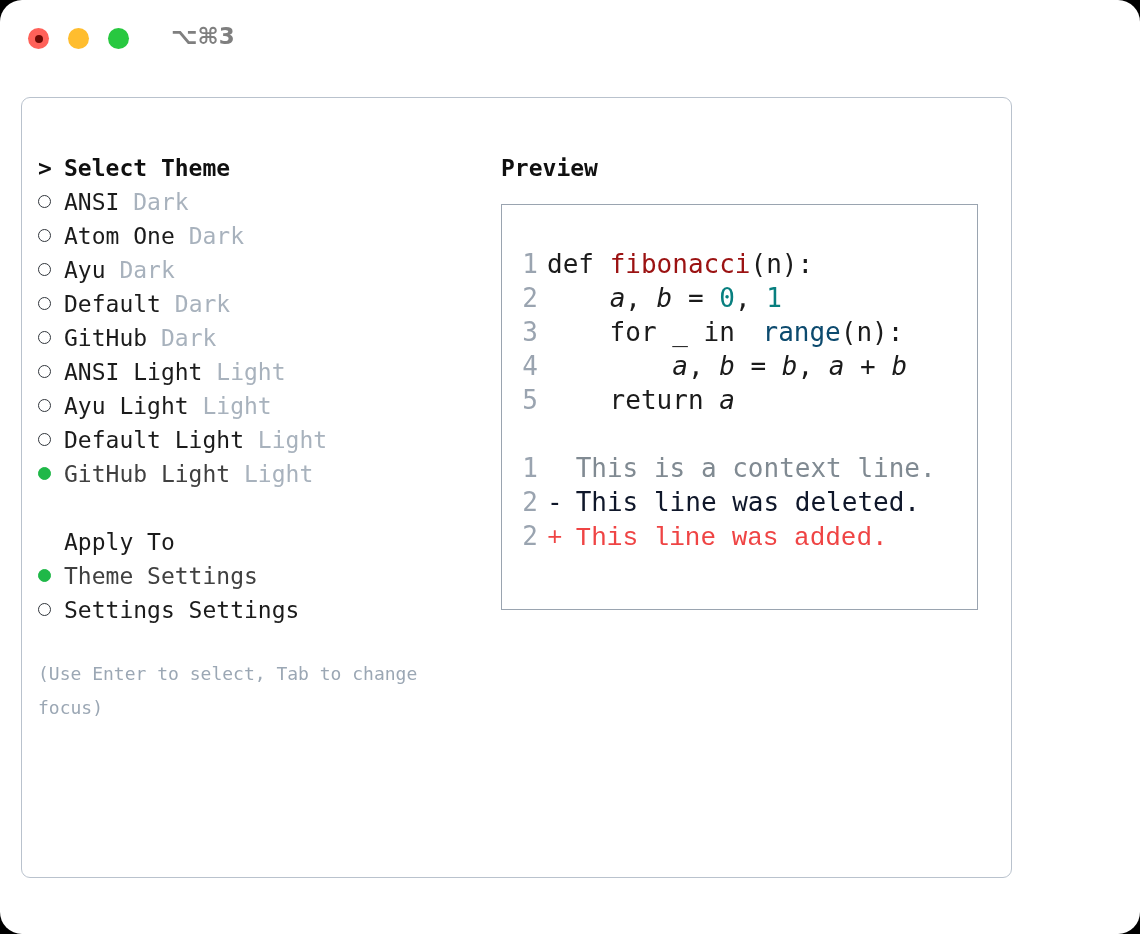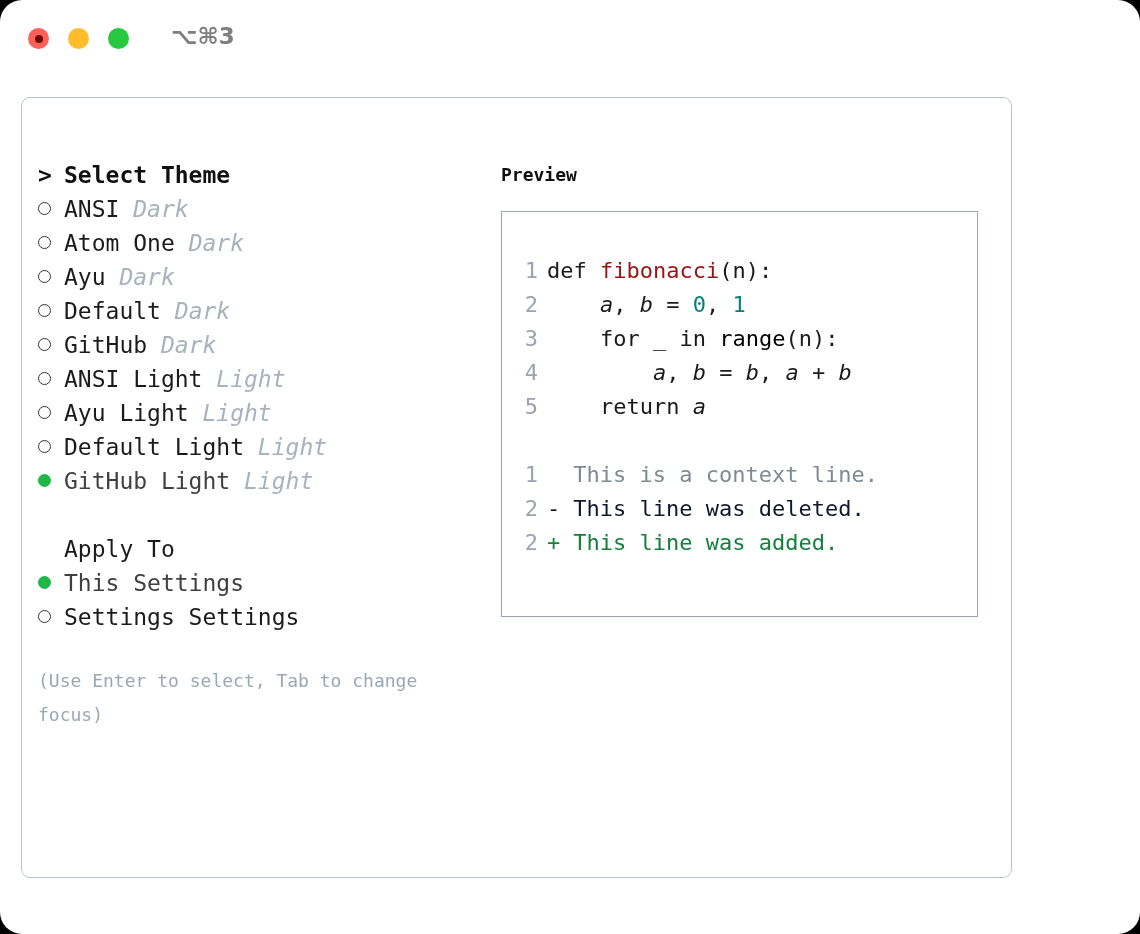--- a/index.html
+++ b/index.html
@@ -64,21 +64,21 @@
     top: 97px;
     width: 991px;
     height: 781px;
     border: 1.5px solid #b9c2cd;
     border-radius: 9px;
     box-sizing: border-box;
     background: #ffffff;
   }
   .columns {
     position: absolute;
-    left: 0; top: 7px;
+    left: 0; top: 0;
     width: 100%;
     height: 100%;
   }
   
   .left-col {
     position: absolute;
     left: 16px;
     top: 53px;
     width: 460px;
   }
@@ -111,38 +111,38 @@
     vertical-align: middle;
     position: relative;
     top: -2px;
   }
   .radio-glyph.on {
     border-color: #1fb848;
     background: #1fb848;
   }
   .label { color: #1b1b1b; }
   .label.sel { color: #404040; }
-  .tag { color: #a8b2bd; font-style: italic; }
+  .tag { color: #a8b2bd; }
   .spacer { height: 34px; }
   .spacer-small { height: 30px; }
   .hint {
     font-size: 18px;
     line-height: 34px;
     color: #9ba7b4;
     width: 420px;
   }
   
   .right-col {
     position: absolute;
     left: 479px;
     top: 53px;
     width: 500px;
   }
   .preview-title {
-    font-size: 18px;
+    font-size: 23px;
     font-weight: bold;
     color: #101010;
     line-height: 34px;
   }
   .preview-box {
     position: absolute;
     left: 0;
     top: 53px;
     width: 477px;
     height: 406px;
@@ -150,42 +150,42 @@
     box-sizing: border-box;
     background: #ffffff;
   }
   .code-area {
     position: absolute;
     left: 14px;
     top: 42px;
     right: 6px;
   }
   .code-line {
-    font-size: 22px;
+    font-size: 26px;
     line-height: 34px;
     white-space: pre;
     color: #1b1b1b;
   }
   .ln {
     display: inline-block;
     width: 22px;
     text-align: right;
     color: #9aa4b0;
     margin-right: 9px;
   }
   .kw { color: #1b1b1b; }
   .fn { color: #9b1212; }
   .num { color: #087f7f; }
-  .bi { color: #000000; }
+  .bi { color: #0c4a6e; margin-left: 12px; }
   .var { color: #1b1b1b; font-style: italic; }
   .punct { color: #1b1b1b; }
   .gap { height: 34px; }
   .dl-ctx { color: #808a92; }
   .dl-del { color: #0f172a; }
-  .dl-add { color: #15803d; }
+  .dl-add { color: #ef4444; font-family: Liberation Mono, monospace; }
   .sign {
     display: inline-block;
     width: 13px;
   }
 </style>
 </head>
 <body>
 
 <div class="window">
 
@@ -217,21 +217,21 @@
             <div class="row"><span class="marker"><span class="radio-glyph on"></span></span><span class="label sel">GitHub Light</span><span class="tag"> Light</span></div>
           </div>
 
         <div class="spacer"></div>
 
         <div class="row">
           <span class="marker empty">○</span><span>Apply To</span>
         </div>
 
         <div id="apply-list">
-            <div class="row"><span class="marker"><span class="radio-glyph on"></span></span><span class="label sel">This Settings</span></div>
+            <div class="row"><span class="marker"><span class="radio-glyph on"></span></span><span class="label sel">Theme Settings</span></div>
             <div class="row"><span class="marker"><span class="radio-glyph"></span></span><span class="label">Settings Settings</span></div>
           </div>
 
         <div class="spacer-small"></div>
 
         <div class="hint">(Use Enter to select, Tab to change focus)</div>
       </div>
 
       <div class="right-col">
         <div class="preview-title">Preview</div>

